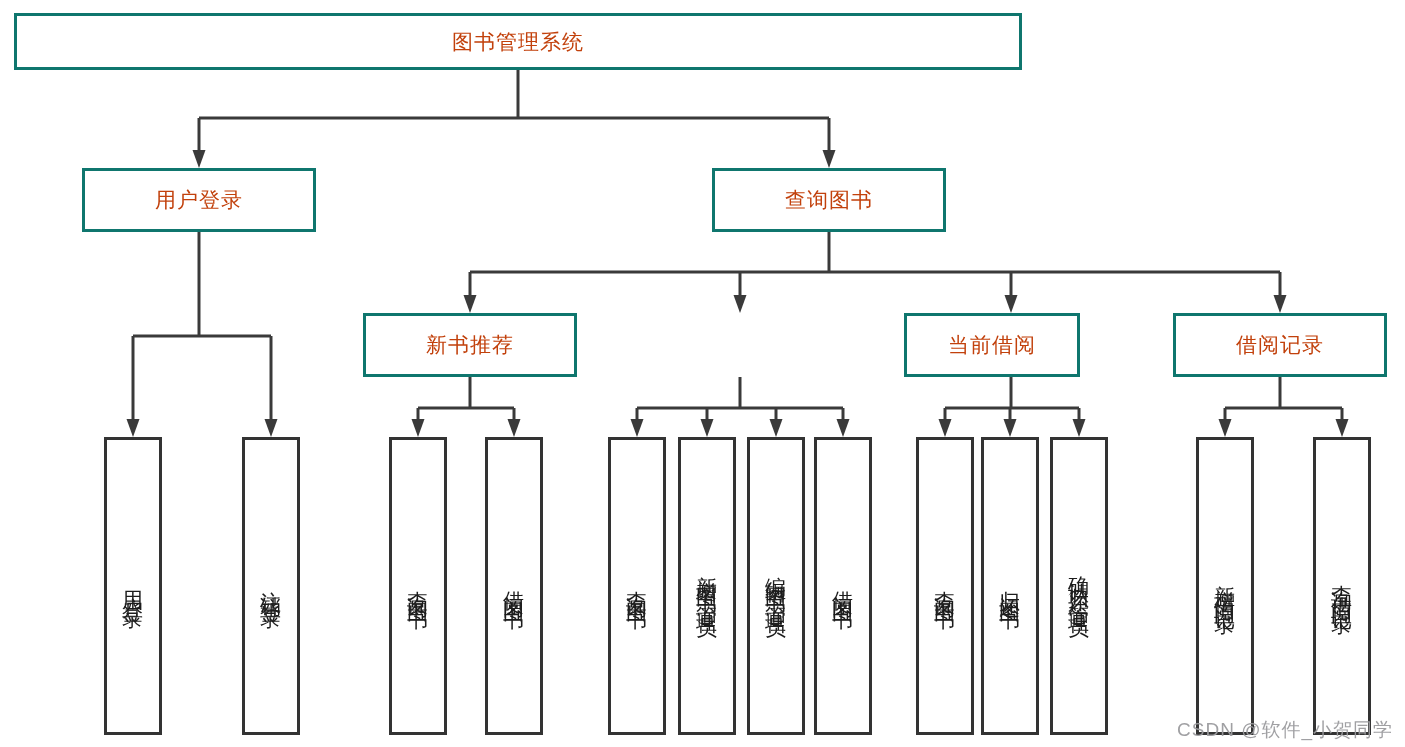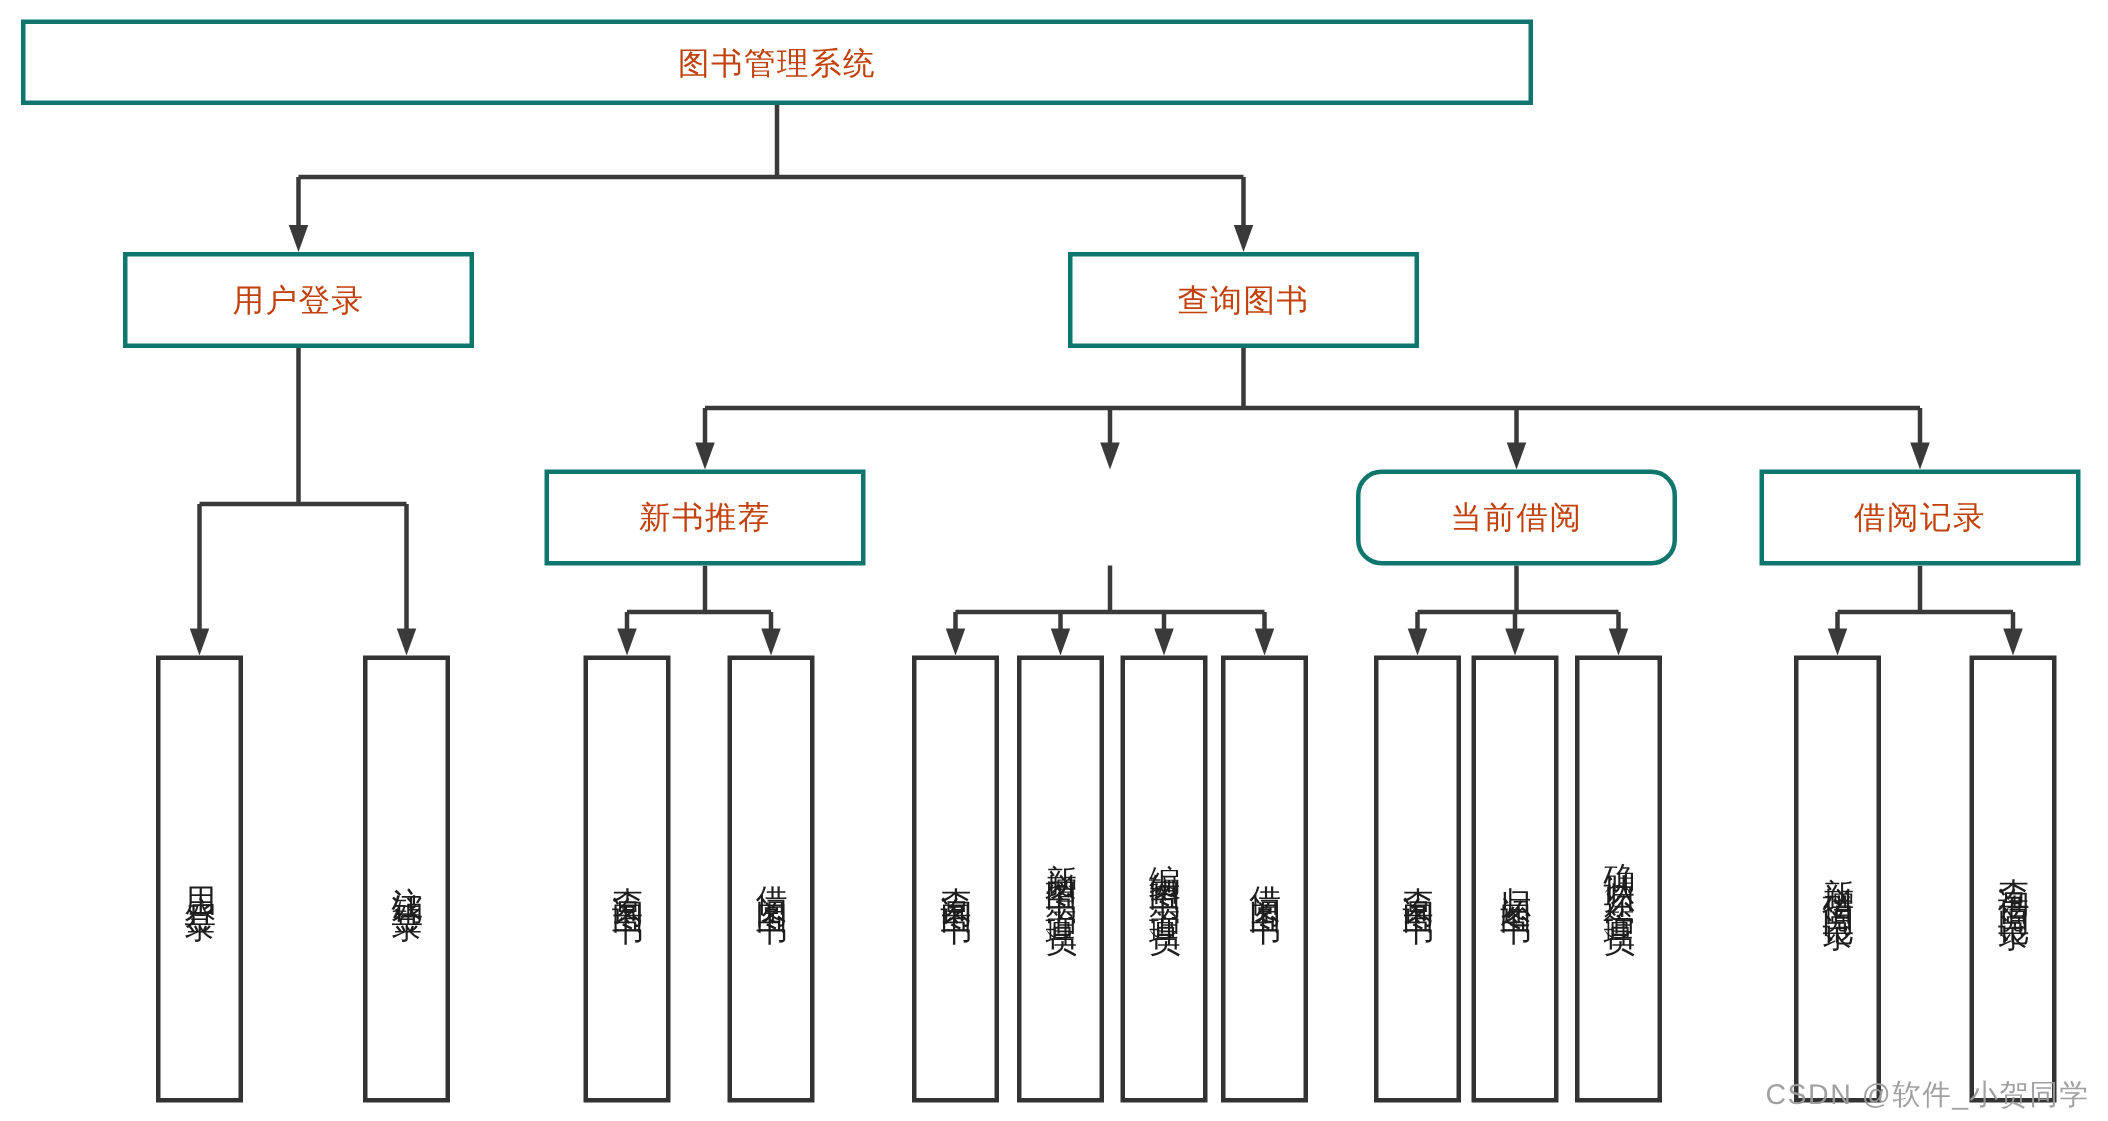--- a/index.html
+++ b/index.html
@@ -143,21 +143,21 @@
   <div class="node" style="left:82px;top:168px;width:234px;height:64px;">
     <span>用户登录</span>
   </div>
   <div class="node" style="left:712px;top:168px;width:234px;height:64px;">
     <span>查询图书</span>
   </div>
 
   <div class="node" style="left:363px;top:313px;width:214px;height:64px;">
     <span>新书推荐</span>
   </div>
-  <div class="node" style="left:904px;top:313px;width:214px;height:64px;border-radius:17px;">
+  <div class="node" style="left:904px;top:313px;width:176px;height:64px;">
     <span>当前借阅</span>
   </div>
   <div class="node" style="left:1173px;top:313px;width:214px;height:64px;justify-content:center;">
     <span>借阅记录</span>
   </div>
 
   <div class="vnode" style="left:104px;top:437px;width:58px;height:298px;">
     <span>用户登录</span>
   </div>
   <div class="vnode" style="left:242px;top:437px;width:58px;height:298px;">

